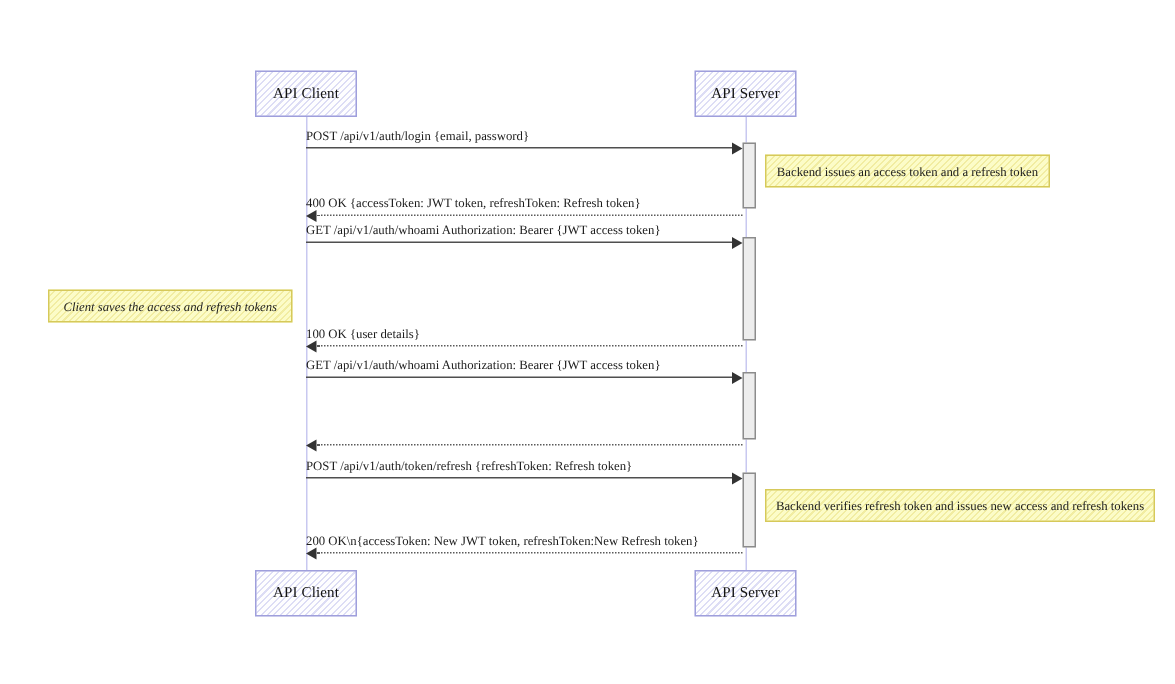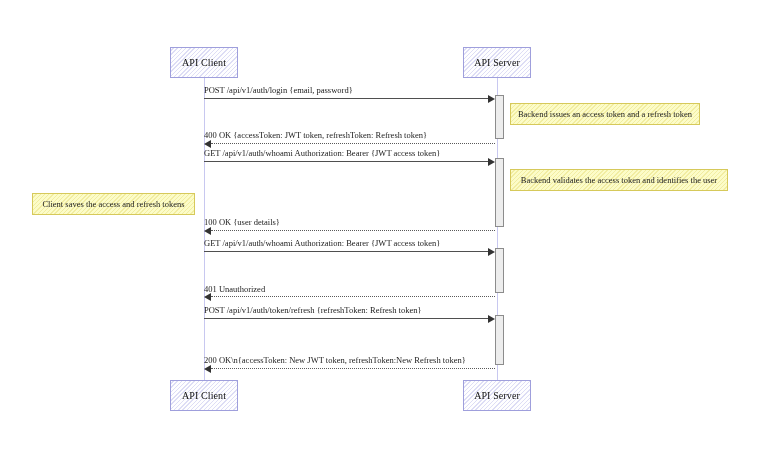--- a/index.html
+++ b/index.html
@@ -140,45 +140,44 @@
   <div class="arrow-right" style="left:476px; top:157.5px;"></div>
 
   <div class="msg-label" style="left:192px; top:217px; width:293px;">100 OK {user details}</div>
   <div class="msg-line dotted" style="left:199px; top:230px; width:284px;"></div>
   <div class="arrow-left" style="left:192px; top:226.5px;"></div>
 
   <div class="msg-label" style="left:192px; top:238px; width:293px;">GET /api/v1/auth/whoami Authorization: Bearer {JWT access token}</div>
   <div class="msg-line" style="left:192px; top:251px; width:286px;"></div>
   <div class="arrow-right" style="left:476px; top:247.5px;"></div>
 
-  <div class="msg-label" style="left:192px; top:284px; width:293px;">401 Unauthorized</div>
   <div class="msg-line dotted" style="left:199px; top:296px; width:284px;"></div>
   <div class="arrow-left" style="left:192px; top:292.5px;"></div>
 
   <div class="msg-label" style="left:192px; top:305px; width:293px;">POST /api/v1/auth/token/refresh {refreshToken: Refresh token}</div>
   <div class="msg-line" style="left:192px; top:318px; width:286px;"></div>
   <div class="arrow-right" style="left:476px; top:314.5px;"></div>
 
   <div class="msg-label" style="left:192px; top:355px; width:293px;">200 OK\n{accessToken: New JWT token, refreshToken:New Refresh token}</div>
   <div class="msg-line dotted" style="left:199px; top:368px; width:284px;"></div>
   <div class="arrow-left" style="left:192px; top:364.5px;"></div>
 
   <div class="note" style="left:498px; top:103px; width:190px; height:22px;">
     <span>Backend issues an access token and a refresh token</span>
   </div>
 
-  <div class="note" style="left:498px; top:169px; width:218px; height:22px;">
-    <span>Backend validates the access token and identifies the user</span>
-  </div>
 
-  <div class="note" style="left:20px; top:193px; width:163px; height:22px;">
+  <div class="note" style="left:20px; top:193px; width:163px; height:22px;font-style:italic;">
     <span>Client saves the access and refresh tokens</span>
   </div>
 
 
+  <div class="note" style="left:498px; top:326px; width:260px; height:22px;">
+    <span>Backend verifies refresh token and issues new access and refresh tokens</span>
+  </div>
 
   <div class="participant" style="left:158px; top:380px; width:68px; height:31px;">
     <span>API Client</span>
   </div>
   <div class="participant" style="left:451px; top:380px; width:68px; height:31px;">
     <span>API Server</span>
   </div>
 
 </div>
 

